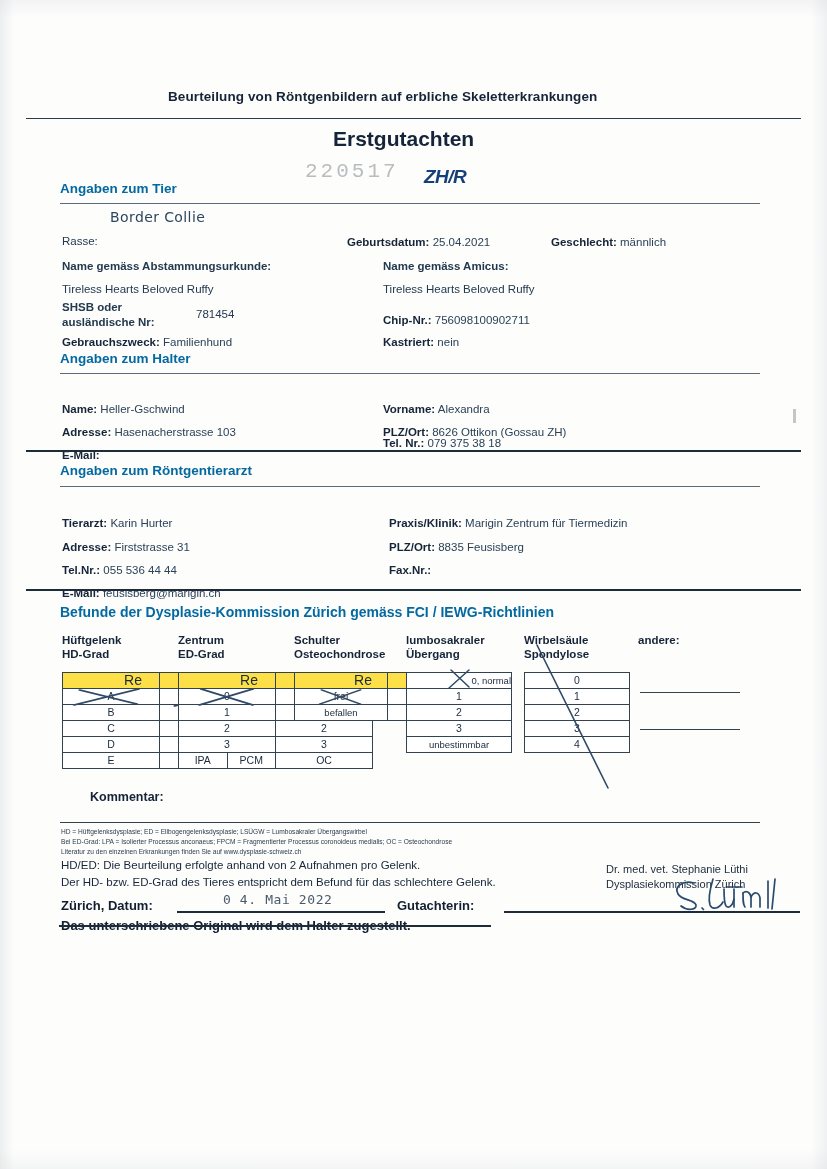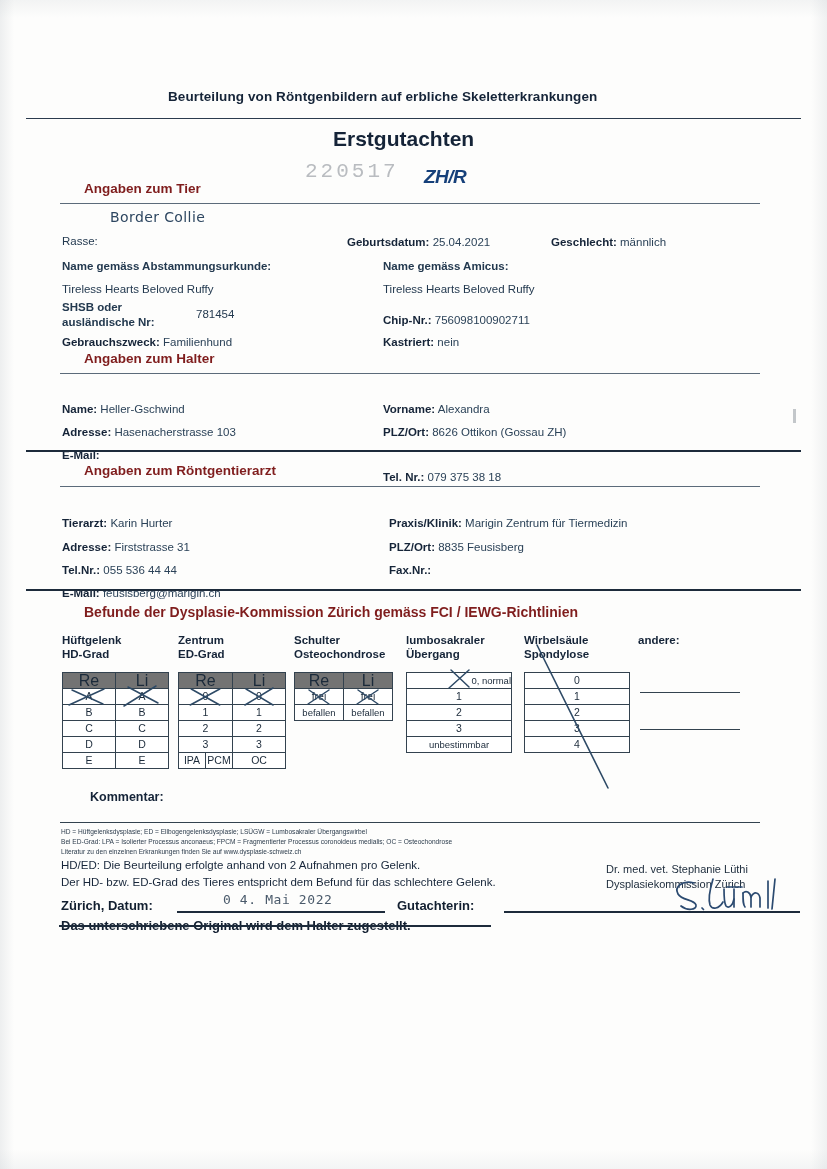--- a/index.html
+++ b/index.html
@@ -51,22 +51,21 @@
   .stamp-zhr {
     font-size: 19px;
     font-weight: bold;
     font-style: italic;
     color: #16407a;
     letter-spacing: -0.5px;
   }
   .section-head {
     font-size: 13.5px;
     font-weight: bold;
-    color: #7f1d1d;
-    margin-left: 24px;
+    color: #0369a1;
   }
   .fld {
     font-size: 11.5px;
     color: #23394f;
     white-space: nowrap;
     margin-top: 20px;
   }
   .fld b { font-weight: bold; color: #152438; }
   .fld .v { font-weight: normal; color: #2b4258; }
   .hand {
@@ -103,22 +102,23 @@
   table.grade td {
     border: 1px solid #33424f;
     text-align: center;
     height: 15px;
     padding: 0;
     line-height: 15px;
     font-size: 10.5px;
     background: #ffffff;
   }
   table.grade td.hdr {
-    background: #737373;
-    font-size: 16px;
+    background: #fde047;
+    font-size: 14px;
+    padding-left: 44px;
   }
   table.grade td.marked { position: relative; }
   .xmark {
     position: absolute;
     left: 0; top: 0; right: 0; bottom: 0;
     pointer-events: none;
   }
   .xmark svg { display: block; width: 100%; height: 100%; overflow: visible; }
 
   .tinytext {
@@ -239,21 +239,21 @@
   </div>
   <div class="abs fld" style="left:383px; top:406px;">
     <b>PLZ/Ort:</b>
     <span class="v">8626 Ottikon (Gossau ZH)</span>
   </div>
 
   <div class="abs fld" style="left:62px; top:429px;">
     <b>E-Mail:</b>
     <span class="v"></span>
   </div>
-  <div class="abs fld" style="left:383px; top:451px;">
+  <div class="abs fld" style="left:383px; top:417px;">
     <b>Tel. Nr.:</b>
     <span class="v">079 375 38 18</span>
   </div>
 
   <div class="abs margin-tick" style="left:793px; top:409px;"></div>
 
   <div class="abs rule-thick" style="left:26px; top:450px; width:775px;"></div>
 
   <div class="abs section-head" style="left:60px; top:463px;">Angaben zum Röntgentierarzt</div>
   <div class="abs rule" style="left:60px; top:486px; width:700px; height:1px; background:#5c6b7a;"></div>

